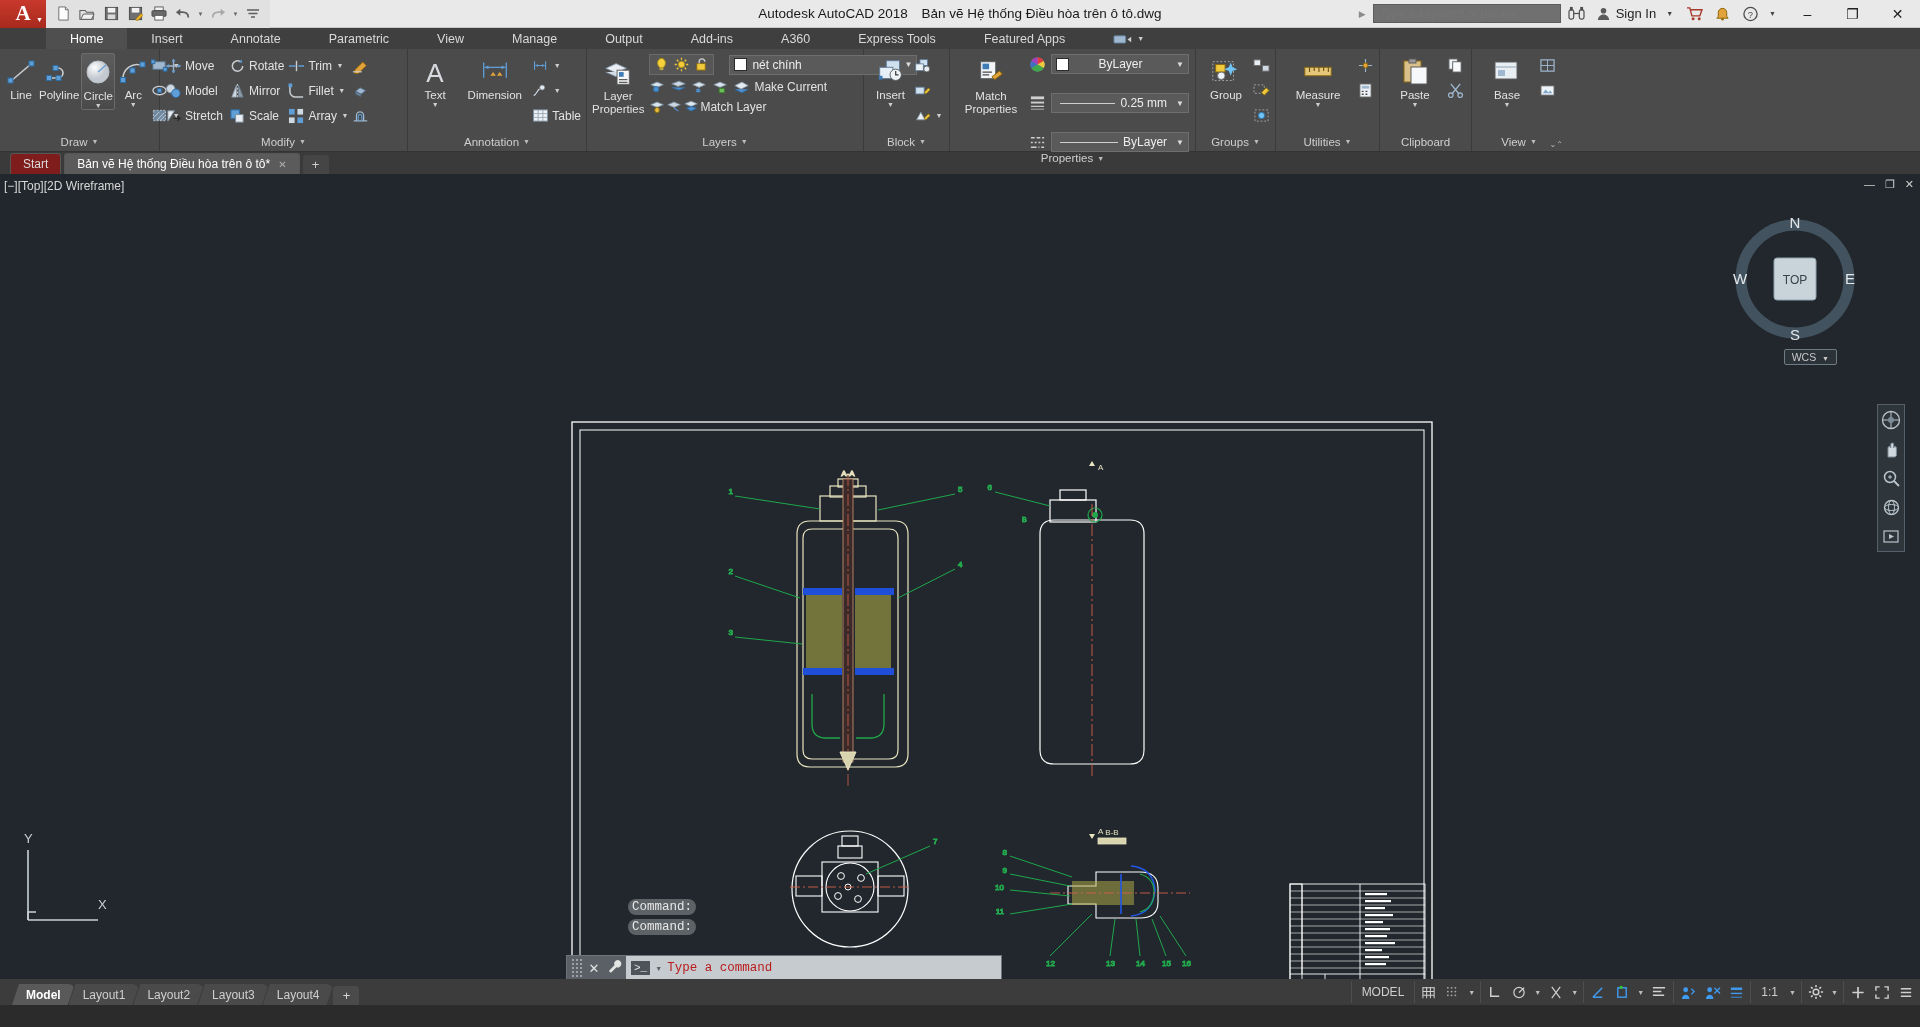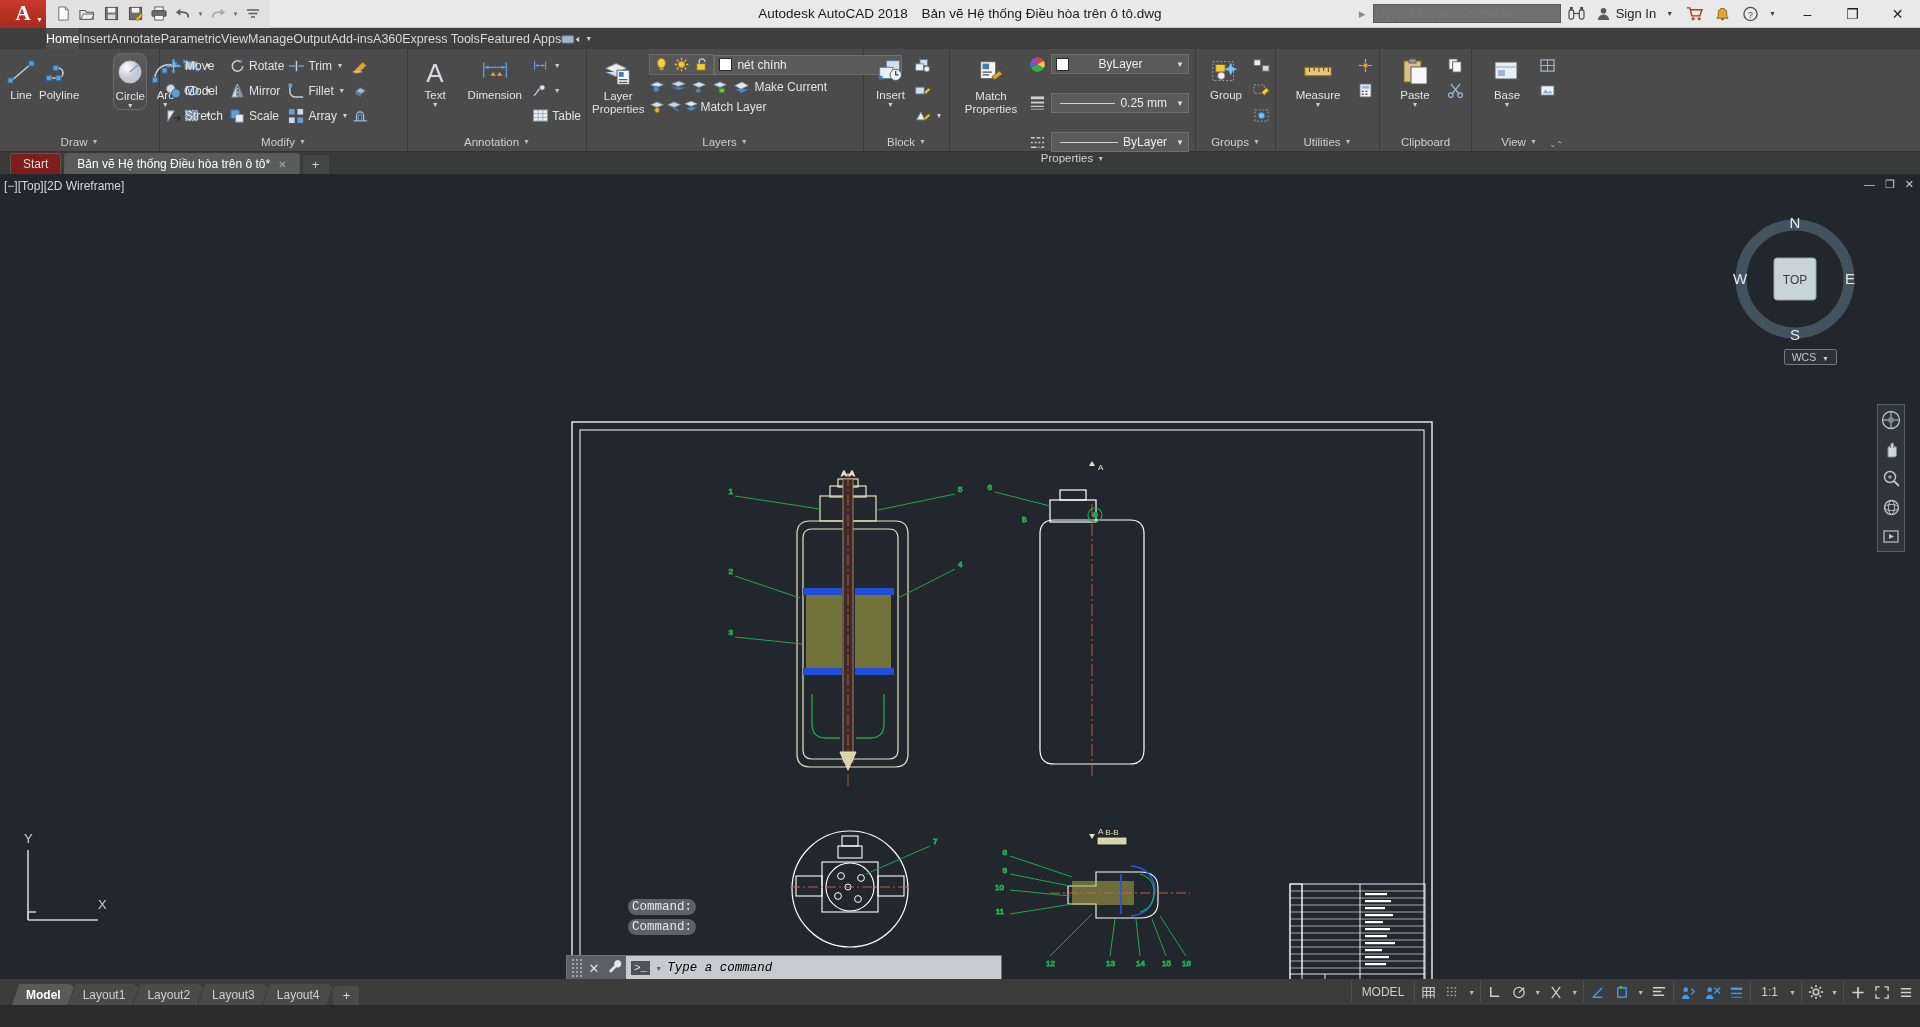--- a/index.html
+++ b/index.html
@@ -43,21 +43,21 @@
   .signin { font-size:13px; color:#1f1f1f; display:flex; align-items:center; gap:5px; padding:0 3px;}
   .dot-caret { font-size:7px; color:#444; padding:0 5px 0 3px;}
   .win-btns { display:flex; height:28px; }
   .win-btn { width:45px; display:flex; align-items:center; justify-content:center; font-size:14px; color:#222; }
 
   
   .ribbon-tabs {
     height:21px; background:#3f3f3f; display:flex; align-items:stretch;
     padding-left:46px; font-size:12.5px;
   }
-  .rtab { padding:0 0; display:flex; align-items:center; color:#d9d9d9; white-space:nowrap;}
+  .rtab { padding:0 24px; display:flex; align-items:center; color:#d9d9d9; white-space:nowrap;}
   .rtab.active { background:#4f4f4f; color:#fff; }
   
   .ribbon {
     height:103px; background:#4b4b4b; display:flex; align-items:stretch;
     border-bottom:1px solid #343434; position:relative;
   }
   .panel { display:flex; flex-direction:column; border-right:1px solid #3b3b3b; position:relative; }
   .panel-body { flex:1; display:flex; align-items:flex-start; padding:4px 5px 0 5px; gap:2px;}
   .panel-title {
     height:19px; font-size:11.5px; color:#cfcfcf; display:flex; align-items:center;
@@ -66,21 +66,21 @@
   .panel-title .cv { font-size:7px; color:#bdbdbd;}
   .big-btn {
     width:46px; display:flex; flex-direction:column; align-items:center; gap:1px;
     padding-top:3px; cursor:default;
   }
   .big-btn.wide { width:60px; }
   .big-btn.w2 { width:74px; }
   .big-btn .lbl { font-size:11.5px; color:#e2e2e2; text-align:center; line-height:12px;}
   .big-btn .lbl2 { font-size:11.5px; color:#e2e2e2; text-align:center; line-height:12px;}
   .big-btn .cv { font-size:7px; color:#cfcfcf; line-height:7px; margin-top:-1px;}
-  .big-btn.sel { background:linear-gradient(180deg,#5c5c5c,#4a4a4a); border:1px solid #6b6b6b; border-radius:8px;margin-left:32px;}
+  .big-btn.sel { background:linear-gradient(180deg,#5c5c5c,#4a4a4a); border:1px solid #6b6b6b; border-radius:2px;}
   .icon32 { width:32px; height:32px; display:flex; align-items:center; justify-content:center; }
   .icon16 { width:17px; height:17px; display:flex; align-items:center; justify-content:center;}
   .small-row { display:flex; align-items:center; gap:3px; height:25px; }
   .small-row .txt { font-size:12px; color:#e2e2e2; }
   .col-small { display:flex; flex-direction:column; justify-content:flex-start; }
   .mini-caret { font-size:7px; color:#cfcfcf; width:10px; text-align:center;}
   .combo {
     height:20px; background:#5a5a5a; border:1px solid #6e6e6e; display:flex; align-items:center;
     gap:5px; padding:0 4px; font-size:12px; color:#ededed;
   }
@@ -133,21 +133,21 @@
     position:absolute; left:566px; bottom:-2px; height:26px; display:flex; align-items:center;
     background:#5a6066; border:1px solid #6d757c; width:436px;
   }
   .grip { width:11px; height:20px; margin:0 2px 0 4px;
     background-image:radial-gradient(#9aa2a8 1px, transparent 1px);
     background-size:4px 4px; }
   .cmd-x { width:20px; text-align:center; color:#e4e4e4; font-size:13px;}
   .cmd-wr { width:22px; text-align:center; color:#e4e4e4; font-size:13px;}
   .cmd-entry { flex:1; height:24px; background:#c6cbd0; display:flex; align-items:center; gap:5px; padding-left:5px;}
   .cmd-prompt { background:#4c5459; color:#dfe3e6; font-family:"Liberation Mono",monospace; font-size:11px; padding:1px 3px;}
-  .cmd-ph { font-style:italic; color:#000000; font-family:"Liberation Mono",monospace; font-size:12.5px;}
+  .cmd-ph { color:#b91c1c; font-family:"Liberation Mono",monospace; font-size:12.5px;}
 
   
   .bottombar { height:26px; background:#3c3c3c; display:flex; align-items:flex-end; }
   .ltabs { display:flex; align-items:flex-end; padding-left:12px; height:26px;}
   .ltab {
     height:21px; padding:0 14px; font-size:12px; color:#cfcfcf; display:flex; align-items:center;
     background:#4a4a4a; border-radius:7px 7px 0 0; margin-right:-6px;
     clip-path: polygon(7px 0,100% 0,calc(100% - 7px) 100%,0 100%);
   }
   .ltab.active { background:#595959; color:#fff; font-weight:bold; z-index:3;}
@@ -580,21 +580,21 @@
               <path d="M4 13l11 5 11-5" fill="#d4dde5" stroke="#7d8f9f"></path>
               <rect x="16" y="11" width="13" height="15" fill="#f4f6f8" stroke="#5d5d5d"></rect>
               <rect x="18" y="13" width="5" height="5" fill="#3f7cb5"></rect>
               <path d="M18 21h9M18 24h9" stroke="#5d5d5d" stroke-width="1.2"></path>
             </svg>
         </span>
         <span class="lbl">Layer</span>
         <span class="lbl2">Properties</span>
       </div>
       <div style="display:flex;flex-direction:column;gap:3px;margin-left:3px">
-        <div style="display:flex;align-items:center;gap:0">
+        <div style="display:flex;align-items:center;gap:15px">
           <div class="layer-toggle-box">
             <span class="icon16">
               <svg width="15" height="15" viewBox="0 0 16 16">
                   <ellipse cx="8" cy="6.5" rx="4.2" ry="5" fill="#f5d13b" stroke="#a98f12"></ellipse>
                   <rect x="6" y="11" width="4" height="3" fill="#bfa63a"></rect>
                 </svg>
             </span>
             <span class="icon16">
               <svg width="15" height="15" viewBox="0 0 16 16">
                   <circle cx="8" cy="8" r="3.4" fill="#f5c93b" stroke="#a98f12"></circle>

